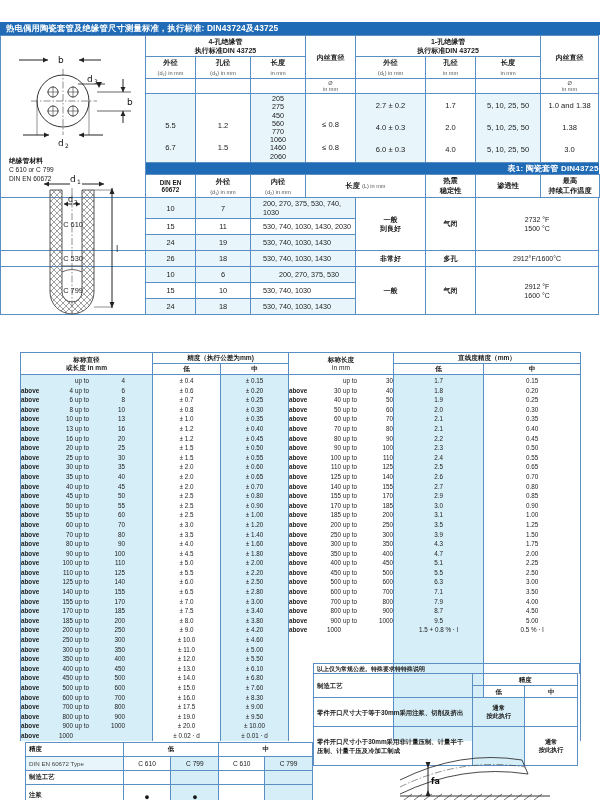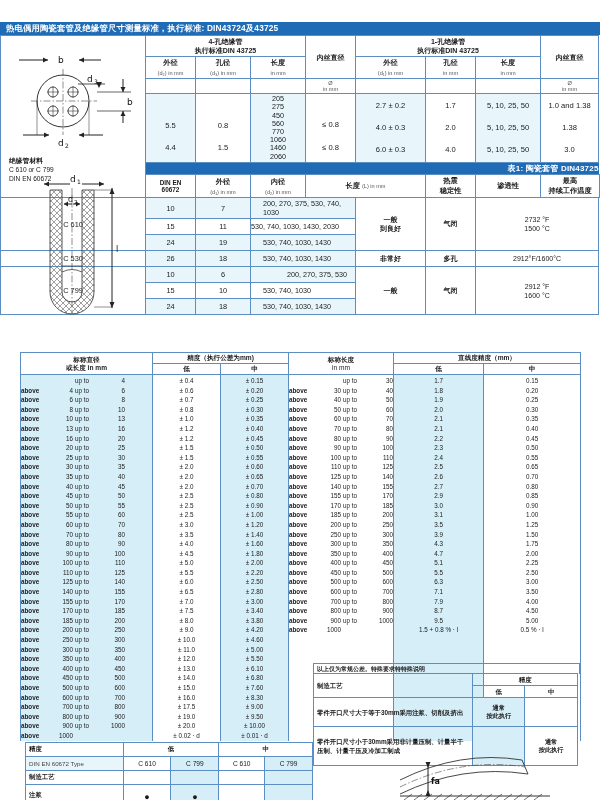--- a/index.html
+++ b/index.html
@@ -204,25 +204,25 @@
         <td class="unit" style="border-bottom:none !important">
           <span>Ø</span><br>
           <span>in mm</span>
         </td>
       </tr>
 
       <tr>
         <td class="tint2 dat" style="height:66px">
           <div style="height:18px"></div>
           <div style="line-height:22px">5.5</div>
-          <div style="line-height:22px">4.4</div>
+          <div style="line-height:22px">6.7</div>
         </td>
         <td class="dat">
           <div style="height:18px"></div>
-          <div style="line-height:22px">0.8</div>
+          <div style="line-height:22px">1.2</div>
           <div style="line-height:22px">1.5</div>
         </td>
         <td class="tint2 dat">
           <div id="lenlist" style="line-height:8px;font-size:7.2px">
                 <div style="line-height: 8.2px;">205</div>
                 <div style="line-height: 8.2px;">275</div>
                 <div style="line-height: 8.2px;">450</div>
                 <div style="line-height: 8.2px;">560</div>
                 <div style="line-height: 8.2px;">770</div>
                 <div style="line-height: 8.2px;">1060</div>
@@ -306,21 +306,21 @@
             </td>
             <td rowspan="3" class="hdr" style="font-size: 7px;">气闭</td>
             <td rowspan="3" colspan="2" style="font-size: 7px; line-height: 9px; text-align: center; border: 1px solid rgb(91, 143, 196);">
               <div>2732 °F</div>
               <div>1500 °C</div>
             </td>
           </tr>
           <tr>
             <td class="dat " style="font-size: 7.4px; line-height: 13px;">15</td>
             <td class="dat " style="font-size: 7.4px; line-height: 13px;">11</td>
-            <td colspan="2" class="dat " style="font-size: 7.2px; text-align: left; ">530, 740, 1030, 1430, 2030</td>
+            <td colspan="2" class="dat " style="font-size: 7.2px; text-align: left; padding-left: 12px;">530, 740, 1030, 1430, 2030</td>
           </tr>
           <tr>
             <td class="dat tint2" style="font-size: 7.4px; line-height: 13px;">24</td>
             <td class="dat tint2" style="font-size: 7.4px; line-height: 13px;">19</td>
             <td colspan="2" class="dat tint2" style="font-size: 7.2px; text-align: left; padding-left: 12px;">530, 740, 1030, 1430</td>
           </tr>
           <tr>
             <td rowspan="1" class="dat" style="font-size: 7.4px;">C 530</td>
             <td class="dat tint2" style="font-size: 7.4px; line-height: 13px;">26</td>
             <td class="dat tint2" style="font-size: 7.4px; line-height: 13px;">18</td>
@@ -330,21 +330,21 @@
             </td>
             <td rowspan="1" class="hdr" style="font-size: 7px;">多孔</td>
             <td rowspan="1" colspan="2" style="font-size: 7px; line-height: 9px; text-align: center; border: 1px solid rgb(91, 143, 196);">
               <div>2912°F/1600°C</div>
             </td>
           </tr>
           <tr>
             <td rowspan="3" class="dat" style="font-size: 7.4px;">C 799</td>
             <td class="dat tint2" style="font-size: 7.4px; line-height: 13px;">10</td>
             <td class="dat tint2" style="font-size: 7.4px; line-height: 13px;">6</td>
-            <td colspan="2" class="dat tint2" style="font-size: 7.2px; text-align: center; padding-left: 28px;">200, 270, 375, 530</td>
+            <td colspan="2" class="dat tint2" style="font-size: 7.2px; text-align: left; padding-left: 28px;">200, 270, 375, 530</td>
             <td rowspan="3" class="hdr" style="font-size: 7px; line-height: 9px;">
               <div>一般</div>
             </td>
             <td rowspan="3" class="hdr" style="font-size: 7px;">气闭</td>
             <td rowspan="3" colspan="2" style="font-size: 7px; line-height: 9px; text-align: center; border: 1px solid rgb(91, 143, 196);">
               <div>2912 °F</div>
               <div>1600 °C</div>
             </td>
           </tr>
           <tr>

